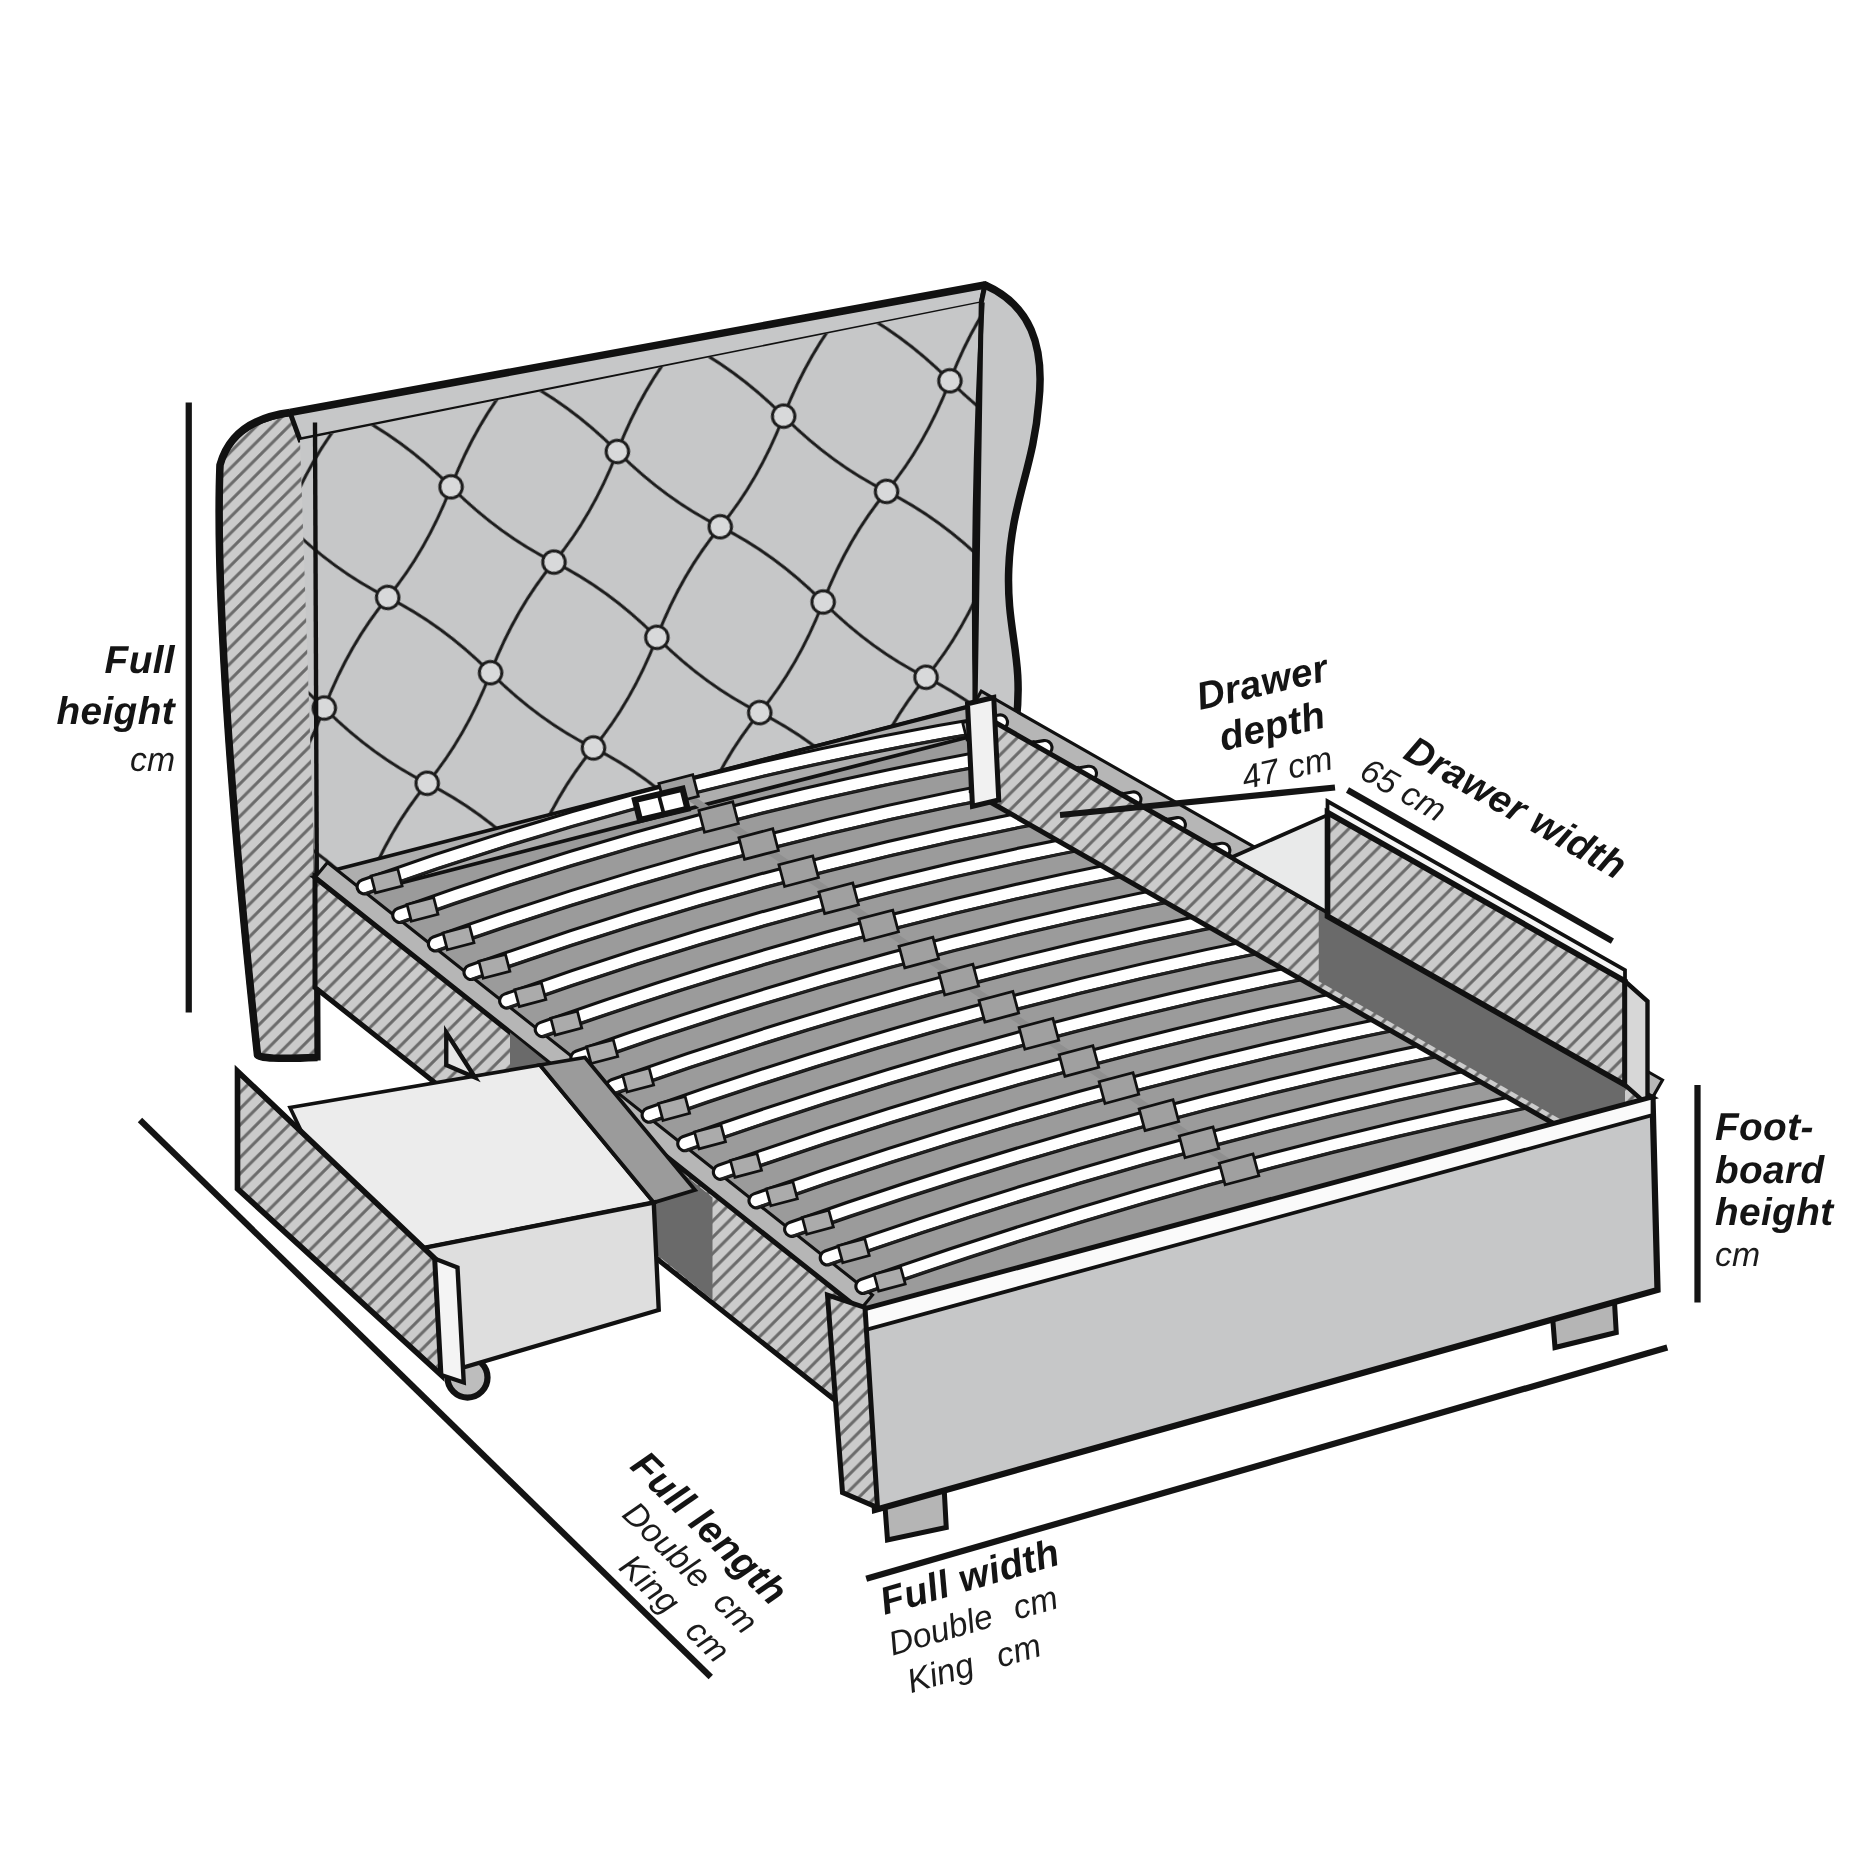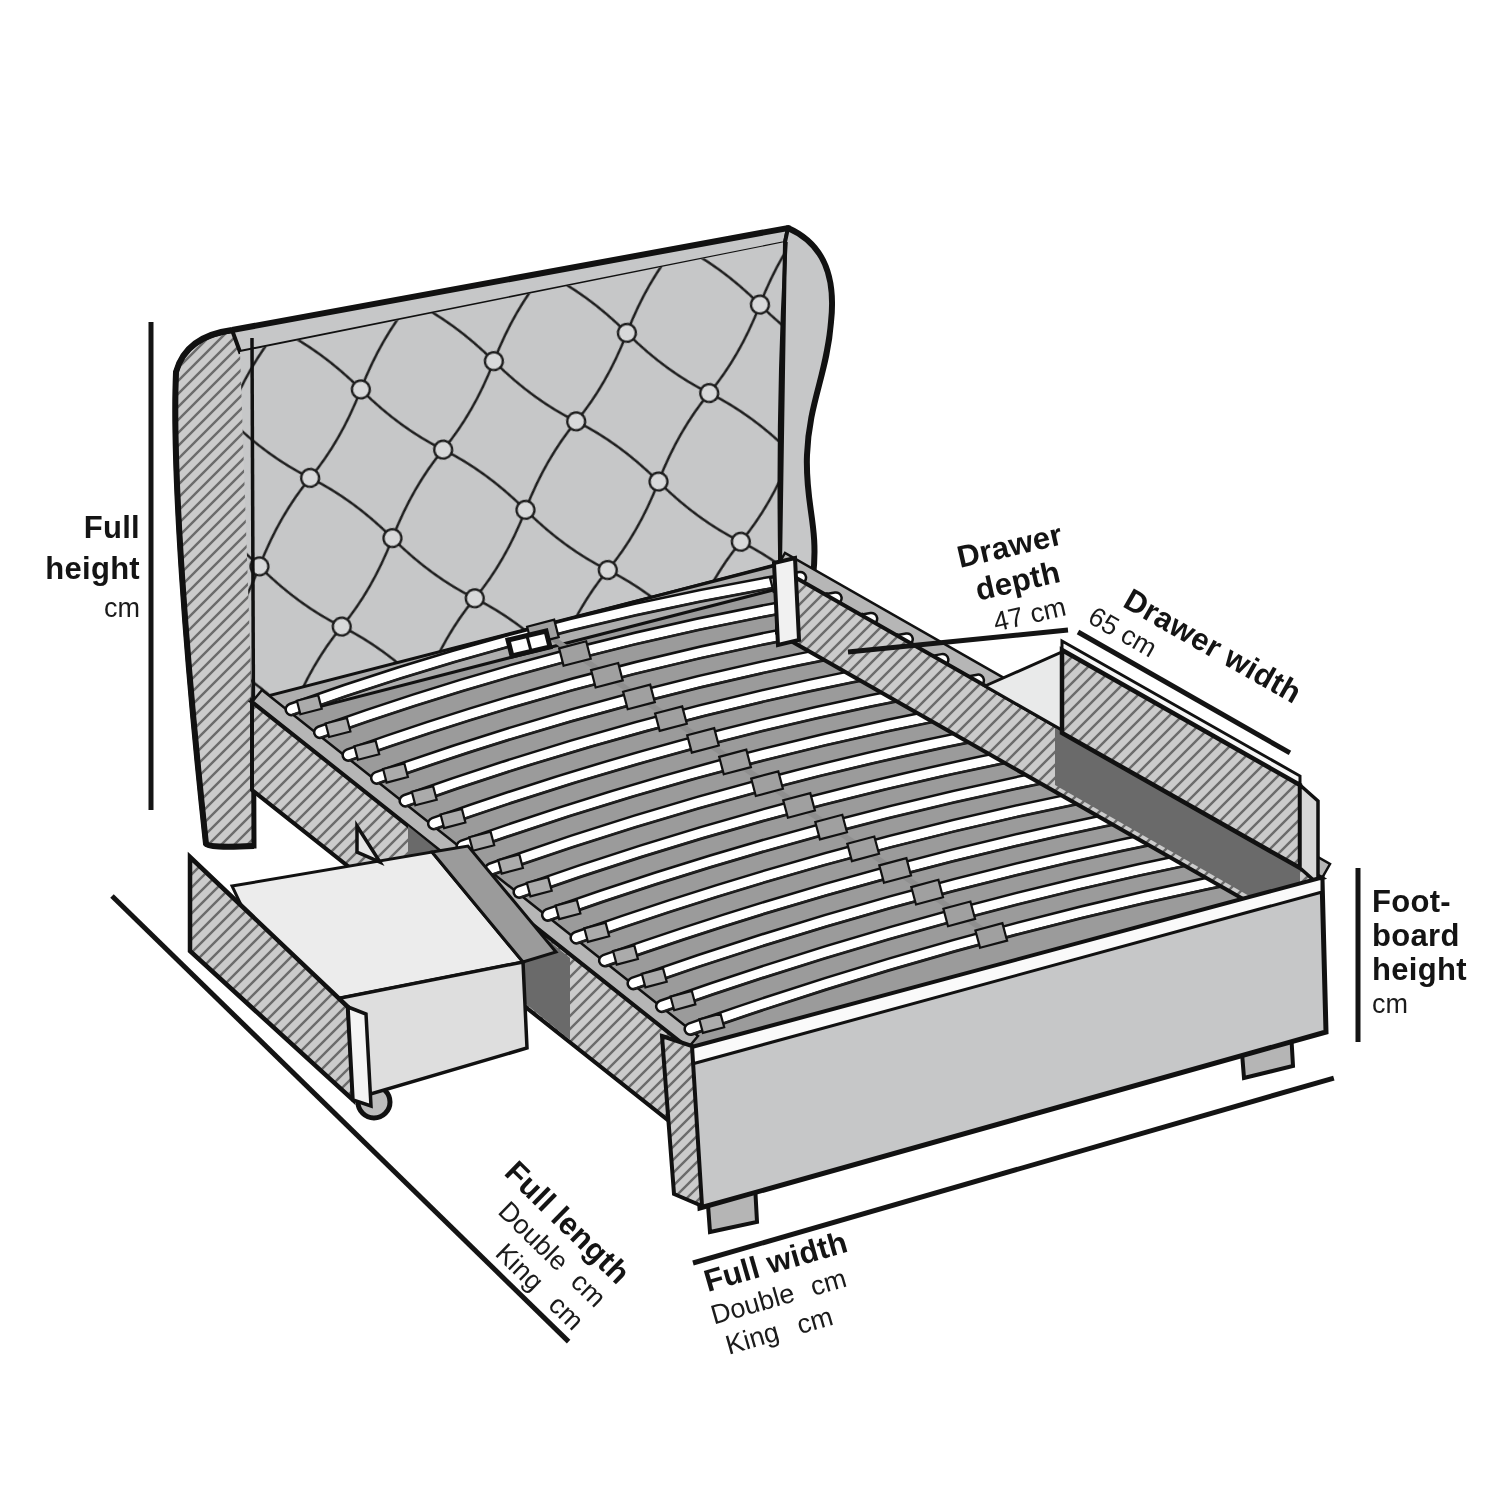--- a/index.html
+++ b/index.html
@@ -1,16 +1,16 @@
 <!DOCTYPE html>
 <html><head>
 <meta charset="utf-8">
 <style>
   html,body{margin:0;padding:0;background:#ffffff;}
-  .stage{width:1500px;height:1500px;position:relative;background:#fff;overflow:hidden;}
+  .stage{width:1500px;height:1500px;position:relative;background:#fff;overflow:hidden;font-style:italic;}
   svg{display:block;}
   .t-bold{font-family:"Liberation Sans",sans-serif;font-weight:700;font-size:31px;fill:#141414;letter-spacing:.3px;}
   .t-reg{font-family:"Liberation Sans",sans-serif;font-weight:400;font-size:27px;fill:#1b1b1b;}
   .dim{stroke:#141414;stroke-width:5;fill:none;}
   .ol{stroke:#111;fill:none;}
 </style>
 </head>
 <body>
 
 <div class="stage">

